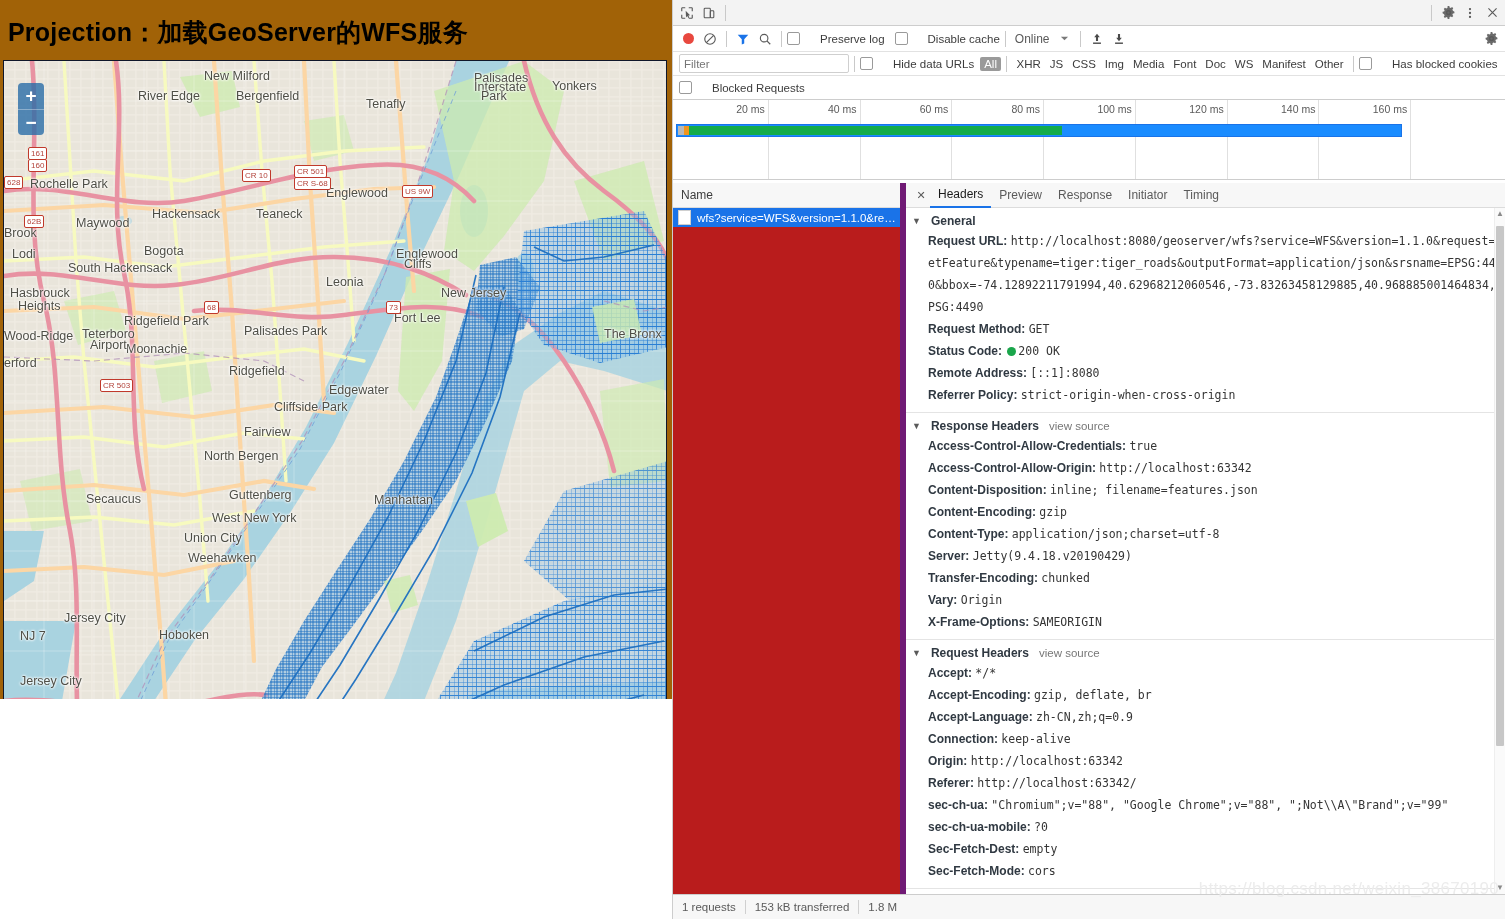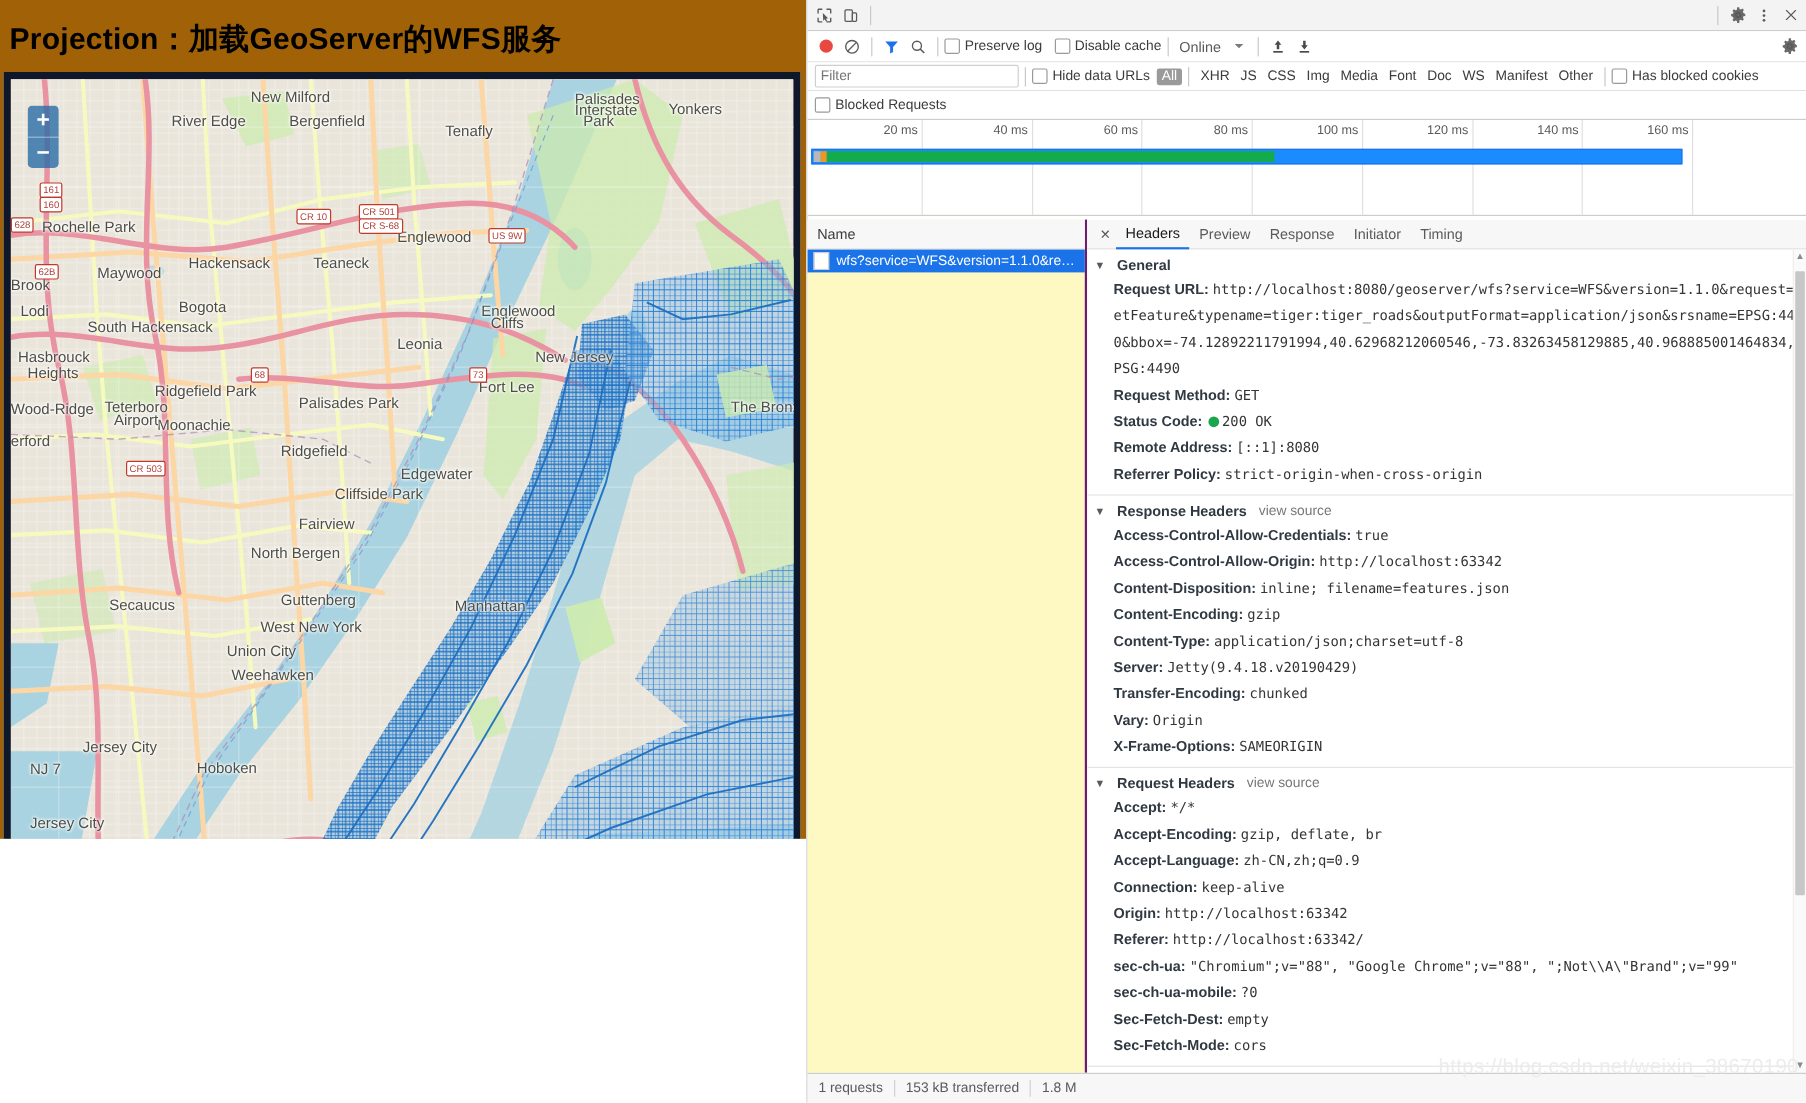--- a/index.html
+++ b/index.html
@@ -14,21 +14,21 @@
   
   #page-pane{position:absolute;left:0;top:0;width:672px;height:699px;background:#a16207;overflow:hidden;}
   #page-title{
     position:absolute;left:8px;top:16px;
     font-size:25px;font-weight:bold;color:#000;
     letter-spacing:.2px;white-space:nowrap;
   }
   #map{
     position:absolute;left:3px;top:60px;width:664px;height:796px;
     background:#e9e5dc;overflow:hidden;
-    border:6px solid #0f172a;box-sizing:border-box;
+    border:1px solid #0f172a;box-sizing:border-box;
   }
   .lbl{
     position:absolute;color:#6b6b63;font-size:11px;white-space:nowrap;
     text-shadow:0 0 3px #fff,0 0 3px #fff,0 0 2px #fff;pointer-events:none;
   }
   .lbl.place{font-size:12.5px;color:#4e4e46;}
   .shield{
     position:absolute;background:#fff;border:1px solid #c0392b;color:#b2423a;
     font-size:8px;line-height:9px;padding:1px 2px;border-radius:2px;
     font-family:"Liberation Sans",sans-serif;
@@ -79,40 +79,40 @@
   }
   #filter-input{
     width:160px;height:17px;border:1px solid #cfcfcf;border-radius:2px;
     font-size:11.5px;padding:0 4px;color:#333;outline:none;background:#fff;
     font-family:"Liberation Sans",sans-serif;
   }
   .cb{
     width:11px;height:11px;border:1px solid #9a9a9a;border-radius:2px;background:#fff;
     display:inline-block;flex:0 0 auto;
   }
-  .cb-lab{display:flex;align-items:flex-end;gap:4px;cursor:pointer;color:#3c3c3c;white-space:nowrap;font-size:11.5px;}
+  .cb-lab{display:flex;align-items:flex-end;gap:20px;cursor:pointer;color:#3c3c3c;white-space:nowrap;font-size:11.5px;}
   .rt{padding:0 4.5px;color:#3c3c3c;cursor:pointer;white-space:nowrap;font-size:11.5px;}
   .rt.sel{background:#9a9a9a;color:#fff;border-radius:2px;padding:1px 4px;}
   #dt-blockedbar{border-bottom:1px solid #cdcdcd;background:#fff;height:24px;padding-left:6px;}
 
   
   #overview{position:relative;height:79px;border-bottom:1px solid #cdcdcd;background:#fff;overflow:hidden;}
   #ruler{position:absolute;left:0;top:0;right:0;height:22px;}
   .tick{
     position:absolute;top:0;height:79px;border-left:1px solid #e0e0e0;
   }
   .tick span{
     position:absolute;right:4px;top:3px;font-size:10.5px;color:#5a5a5a;white-space:nowrap;
   }
   #ovbar-wrap{position:absolute;left:3px;top:24px;height:13px;right:0;}
   #ovbar{position:absolute;left:0;top:0;height:13px;border:1px solid #1a73e8;box-sizing:border-box;background:#1a8cff;}
   .seg{position:absolute;top:1px;height:9px;}
   #list-pane{
     position:absolute;left:0;top:183px;width:233px;bottom:25px;
-    border-right:2px solid #701a75;background:#fef9c3;box-sizing:border-box;
+    border-right:6px solid #701a75;background:#b91c1c;box-sizing:border-box;
   }
   #list-head{
     height:25px;line-height:25px;border-bottom:1px solid #dcdcdc;background:#f7f7f7;
     padding-left:8px;font-size:12px;color:#3c3c3c;box-sizing:border-box;
   }
   .req-row{
     display:flex;align-items:center;gap:6px;height:19px;padding-left:5px;
     background:#1a73e8;color:#fff;font-size:11.5px;white-space:nowrap;overflow:hidden;cursor:pointer;
   }
   .req-ico{width:11px;height:13px;background:#fff;border:1px solid #cfcfcf;flex:0 0 auto;}

